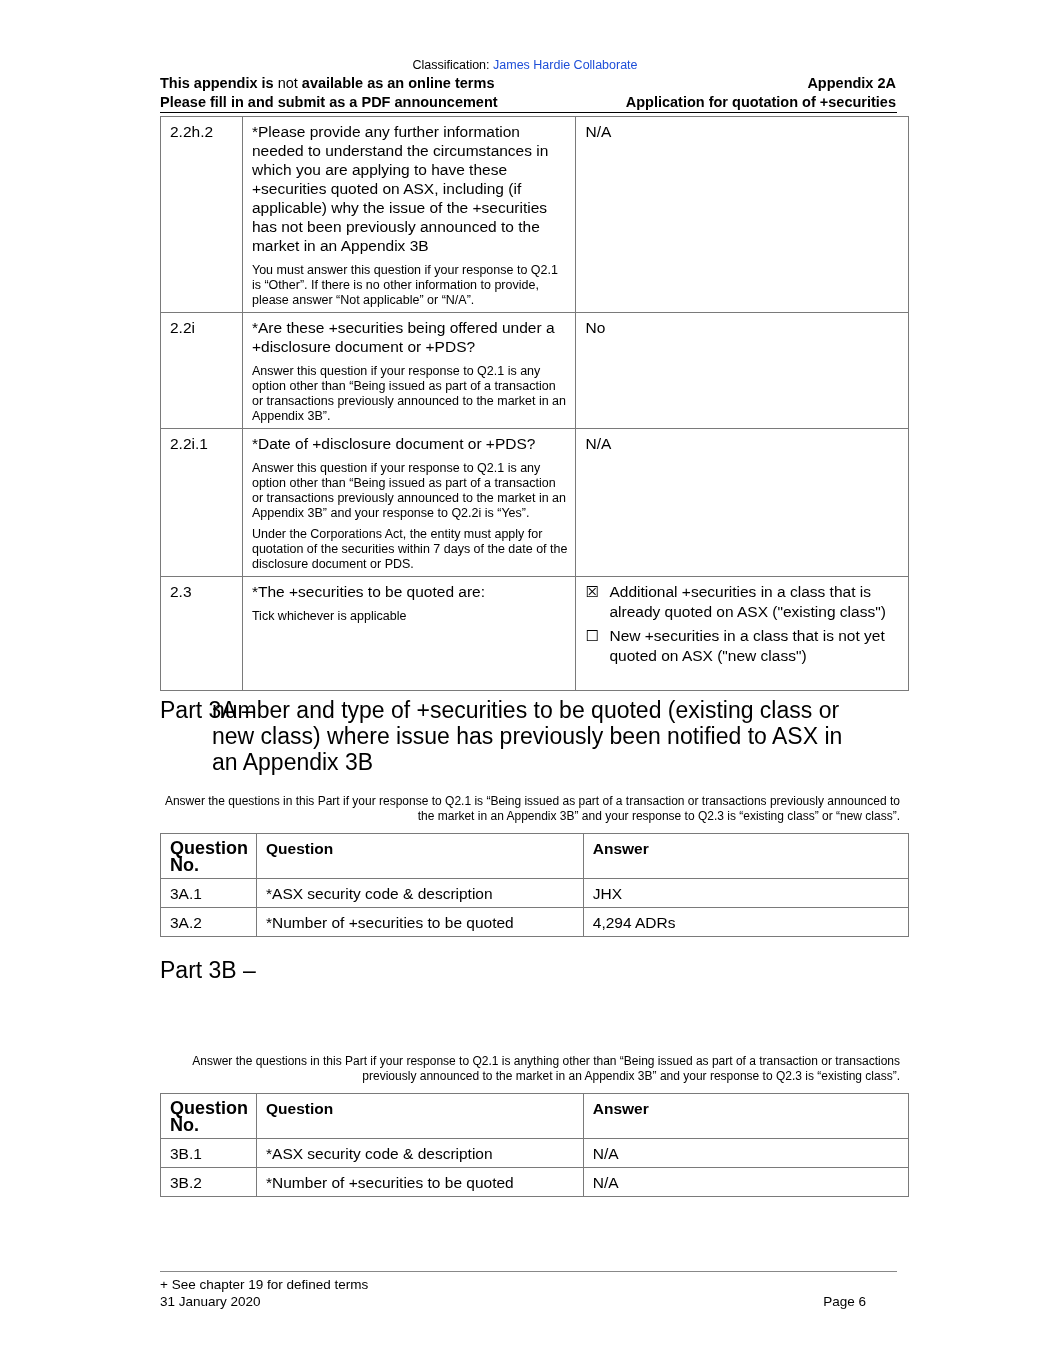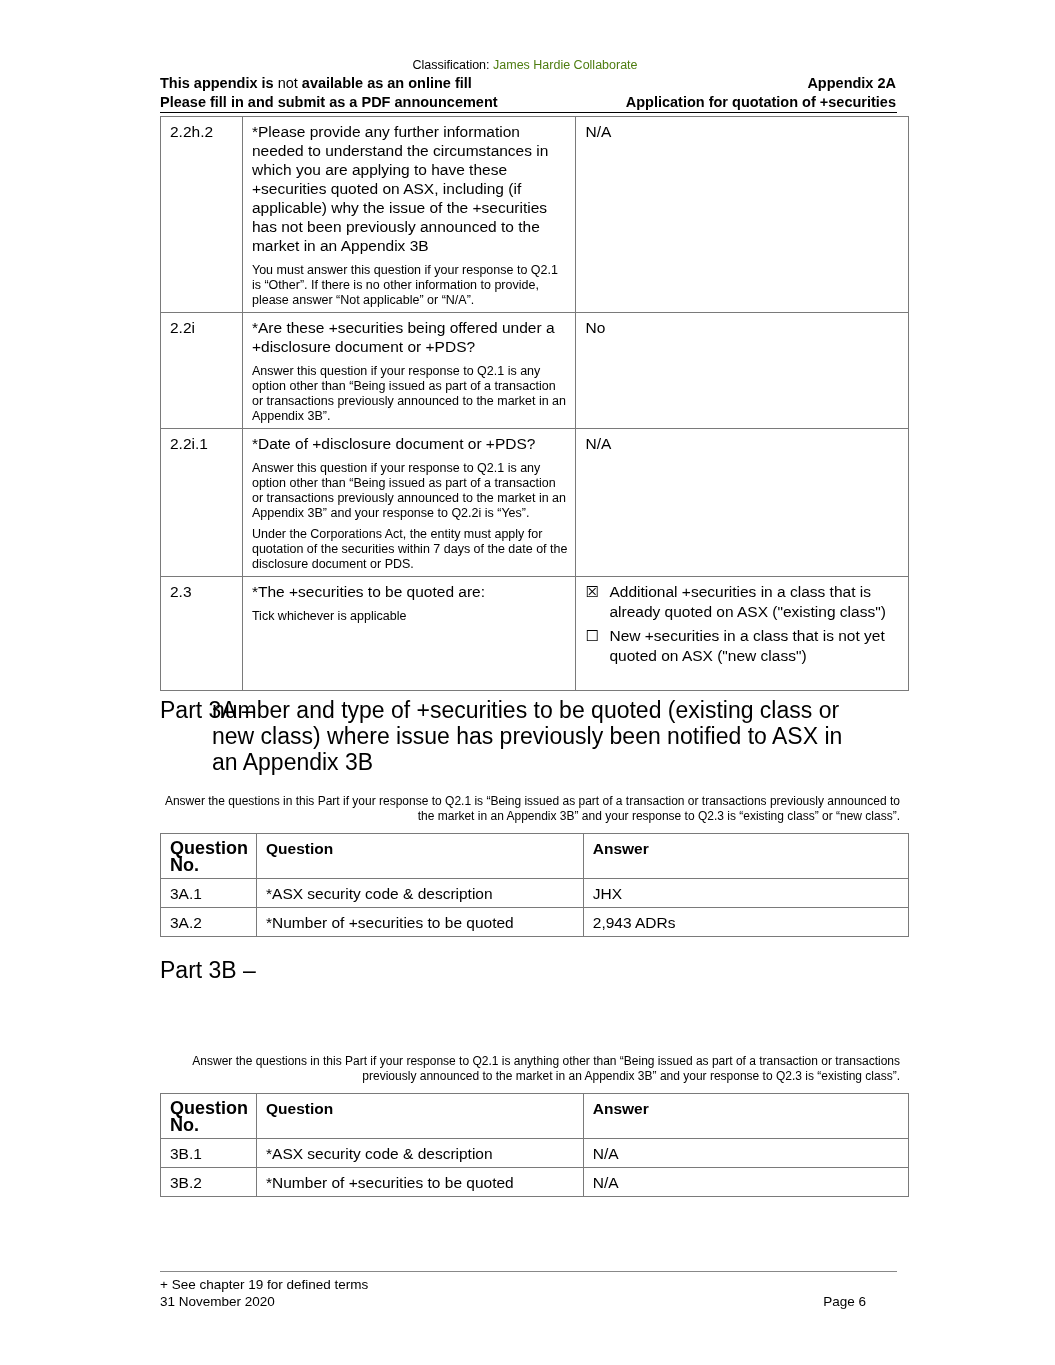--- a/index.html
+++ b/index.html
@@ -6,21 +6,21 @@
   body {
     width: 1055px; height: 1365px; position: relative; overflow: hidden;
     font-family: "Liberation Sans", sans-serif; color: #000;
   }
   .page { position: absolute; left: 160px; top: 0; width: 750px; }
 
   .classification {
     position: absolute; top: 58px; left: 0; width: 730px; text-align: center;
     font-size: 12.5px;
   }
-  .classification .cls-value { color: #4d7c0f; margin-top: 37px; }
+  .classification .cls-value { color: #1d4ed8; margin-top: 37px; }
 
   .hdr { position: absolute; top: 74px; left: 0; width: 736px; font-size: 14.5px; font-weight: bold; line-height: 19px; }
   .hdr-left { position: absolute; left: 0; top: 0; }
   .hdr-right { position: absolute; right: 0; top: 0; text-align: right; }
   .hdr .normal { font-weight: normal; }
   .hdr-rule { position: absolute; top: 112px; left: 0; width: 737px; border-top: 1px solid #000; }
 
   table.qt {
     position: absolute; left: 0; border-collapse: collapse; width: 749px;
     font-size: 15.5px;
@@ -57,21 +57,21 @@
 <body>
 
 <div class="page">
 
   <div class="classification">
     <span>Classification: </span><span class="cls-value">James Hardie Collaborate</span>
   </div>
 
   <div class="hdr">
     <div class="hdr-left">
-      <div><span>This appendix is </span><span class="normal">not</span><span> available as an online fill</span></div>
+      <div><span>This appendix is </span><span class="normal">not</span><span> available as an online terms</span></div>
       <div>Please fill in and submit as a PDF announcement</div>
     </div>
     <div class="hdr-right">
       <div>Appendix 2A</div>
       <div>Application for quotation of +securities</div>
     </div>
   </div>
   <div class="hdr-rule"></div>
 
   <table class="qt" id="t1">
@@ -145,21 +145,21 @@
       <th>Answer</th>
     </tr>
     <tr style="height:29px">
       <td>3A.1</td>
       <td>*ASX security code &amp; description</td>
       <td>JHX</td>
     </tr>
     <tr style="height:29px">
       <td>3A.2</td>
       <td>*Number of +securities to be quoted</td>
-      <td>2,943 ADRs</td>
+      <td>4,294 ADRs</td>
     </tr>
   </tbody>
     </table>
 
   <div class="part-title" style="top:957px">
     <span class="plabel">Part 3B –</span>
   </div>
   <div class="part-note" style="top:1054px">Answer the questions in this Part if your response to Q2.1 is anything other than “Being issued as part of a transaction or transactions previously announced to the market in an Appendix 3B” and your response to Q2.3 is “existing class”.</div>
 
   <table class="qt" style="top:1093px">
@@ -183,16 +183,16 @@
       <td>3B.2</td>
       <td>*Number of +securities to be quoted</td>
       <td>N/A</td>
     </tr>
   </tbody>
     </table>
 
   <div class="footer-rule"></div>
   <div class="footer">
     <div>+ See chapter 19 for defined terms</div>
-    <div>31 November 2020</div>
+    <div>31 January 2020</div>
     <div class="pg">Page 6</div>
   </div>
 </div>
 
 </body></html>

